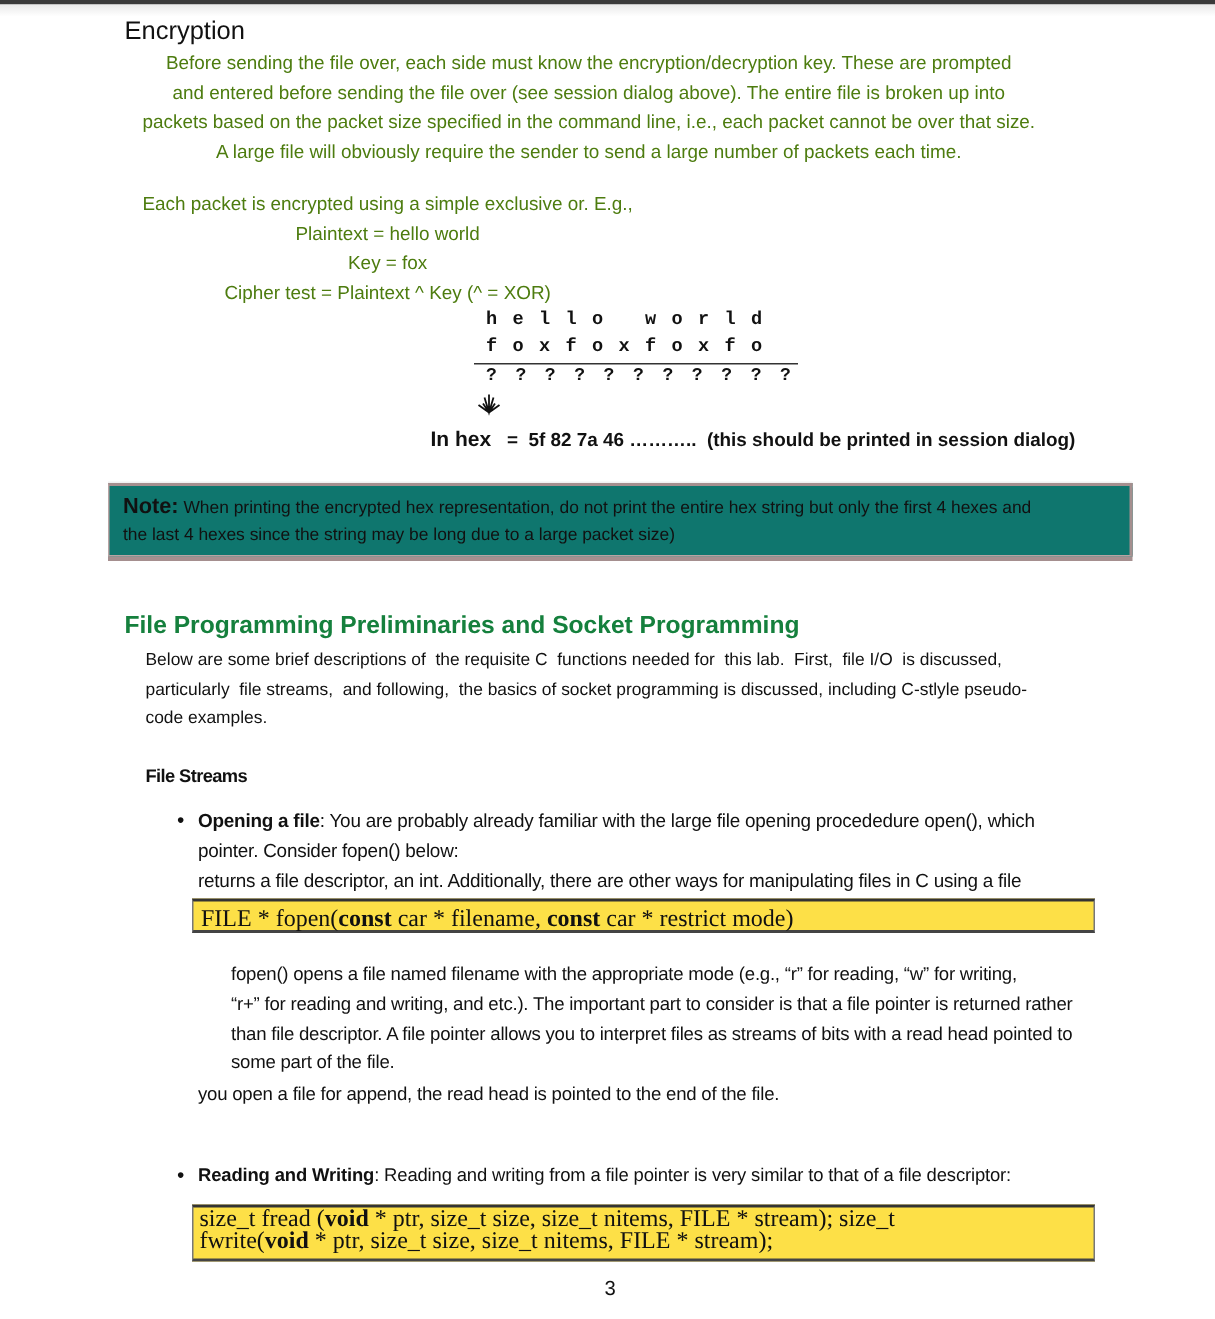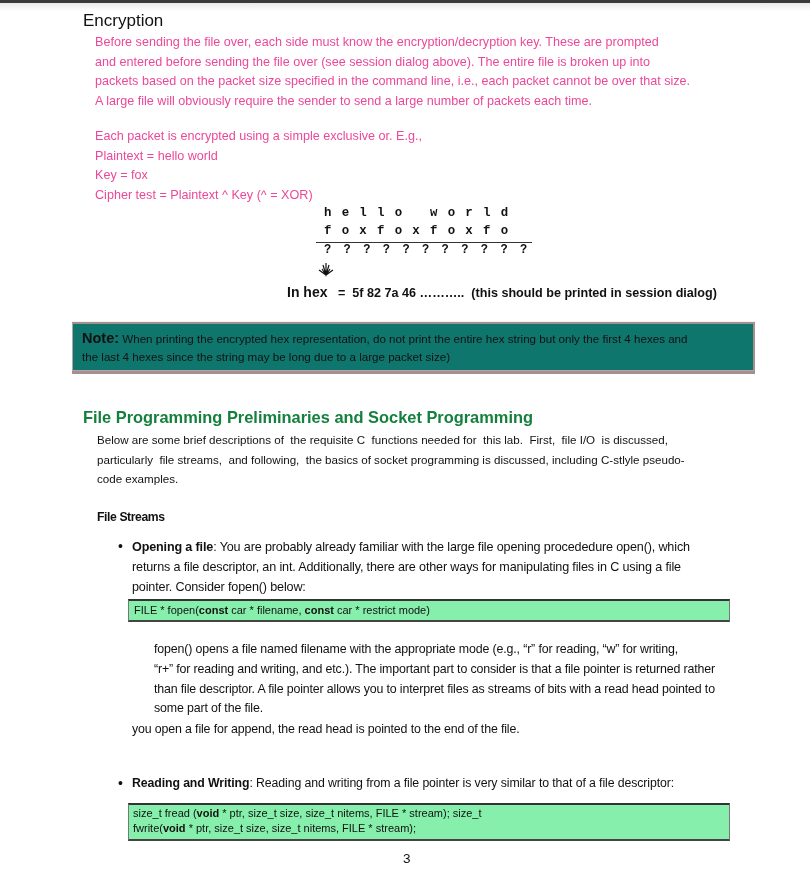--- a/index.html
+++ b/index.html
@@ -12,21 +12,21 @@
   .topbar {
     position: absolute; left: 0; top: 0; width: 810px; height: 3px;
     background: #3a3a3a;
   }
   .topshade {
     position: absolute; left: 0; top: 3px; width: 810px; height: 8px;
     background: linear-gradient(#e9e9e9, #ffffff);
   }
   .abs { position: absolute; white-space: nowrap; }
   .h-enc { left: 83px; top: 11px; font-size: 17px; color: #111; }
-  .para { font-size: 12.6px; line-height: 19.6px; color: #ec4899; }
+  .para { font-size: 12.6px; line-height: 19.6px; color: #4d7c0f; text-align: center; }
   .p1 { left: 95px; top: 33px; }
   .p2 { left: 95px; top: 127px; }
   .mono {
     font-family: "Liberation Mono", "DejaVu Sans Mono", monospace;
     font-weight: bold; font-size: 12.4px; letter-spacing: 1.4px;
     color: #111;
   }
   .row-hello { left: 324px; top: 206px; }
   .row-fox { left: 324px; top: 224px; }
   .xor-line { left: 316px; top: 242px; width: 216px; height: 1px; background: #333; }
@@ -43,25 +43,25 @@
   }
   .note-inner { position: absolute; left: 9px; top: 6px; font-size: 11.6px; line-height: 17.6px; color: #111; white-space: nowrap; }
   .note-inner .nlabel { font-weight: bold; font-size: 14.5px; }
   .h-fp { left: 83px; top: 408px; font-size: 16.4px; font-weight: bold; color: #15803d; }
   .p3 { left: 97px; top: 430px; font-size: 11.6px; line-height: 19.6px; }
   .h-fs { left: 97px; top: 510px; font-size: 12.2px; font-weight: bold; letter-spacing: -0.4px; }
   .bullet { font-size: 14px; }
   .b1dot { left: 118px; top: 538px; }
   .b1 { left: 132px; top: 538px; font-size: 12.6px; line-height: 19.8px; letter-spacing: -0.15px; }
   .codebox {
-    position: absolute; background: #86efac;
+    position: absolute; background: #fde047;
     border-top: 2px solid #333; border-bottom: 2px solid #444;
     border-left: 1px solid #777; border-right: 1px solid #777;
-    font-family: Liberation Sans, sans-serif;
-    font-size: 11px; color: #111;
+    font-family: Liberation Serif, serif;
+    font-size: 16px; color: #111;
   }
   .cb1 { left: 128px; top: 599px; width: 600px; height: 19px; }
   .cb1 .ct { position: absolute; left: 5px; top: 3px; white-space: nowrap; }
   .p4 { left: 132px; top: 640px; font-size: 12.4px; line-height: 19.8px; letter-spacing: -0.15px; margin-left: 22px; }
   .p5 { left: 132px; top: 720px; font-size: 12.4px; line-height: 19.8px; letter-spacing: -0.15px; }
   .b2dot { left: 118px; top: 775px; }
   .b2 { left: 132px; top: 776px; font-size: 12.3px; letter-spacing: -0.1px; }
   .cb2 { left: 128px; top: 803px; width: 600px; height: 34px; }
   .cb2 .ct { position: absolute; left: 4px; top: 1px; white-space: nowrap; line-height: 14.5px; }
   .pagenum { left: 403px; top: 851px; font-size: 13.5px; }
@@ -116,22 +116,22 @@
   <div style="white-space:pre;">Below are some brief descriptions of  the requisite C  functions needed for  this lab.  First,  file I/O  is discussed,</div>
   <div style="white-space:pre;">particularly  file streams,  and following,  the basics of socket programming is discussed, including C-stlyle pseudo-</div>
   <div>code examples.</div>
 </div>
 
 <div class="abs h-fs">File Streams</div>
 
 <div class="abs bullet b1dot">•</div>
 <div class="abs b1">
   <div><b>Opening a file</b><span>: You are probably already familiar with the large file opening procededure open(), which</span></div>
+  <div>pointer. Consider fopen() below:</div>
   <div>returns a file descriptor, an int. Additionally, there are other ways for manipulating files in C using a file</div>
-  <div>pointer. Consider fopen() below:</div>
 </div>
 
 <div class="codebox cb1">
   <div class="ct"><span>FILE * fopen(</span><b>const</b><span> car * filename, </span><b>const</b><span> car * restrict mode)</span></div>
 </div>
 
 <div class="abs p4">
   <div>fopen() opens a file named filename with the appropriate mode (e.g., “r” for reading, “w” for writing,</div>
   <div>“r+” for reading and writing, and etc.). The important part to consider is that a file pointer is returned rather</div>
   <div>than file descriptor. A file pointer allows you to interpret files as streams of bits with a read head pointed to</div>

